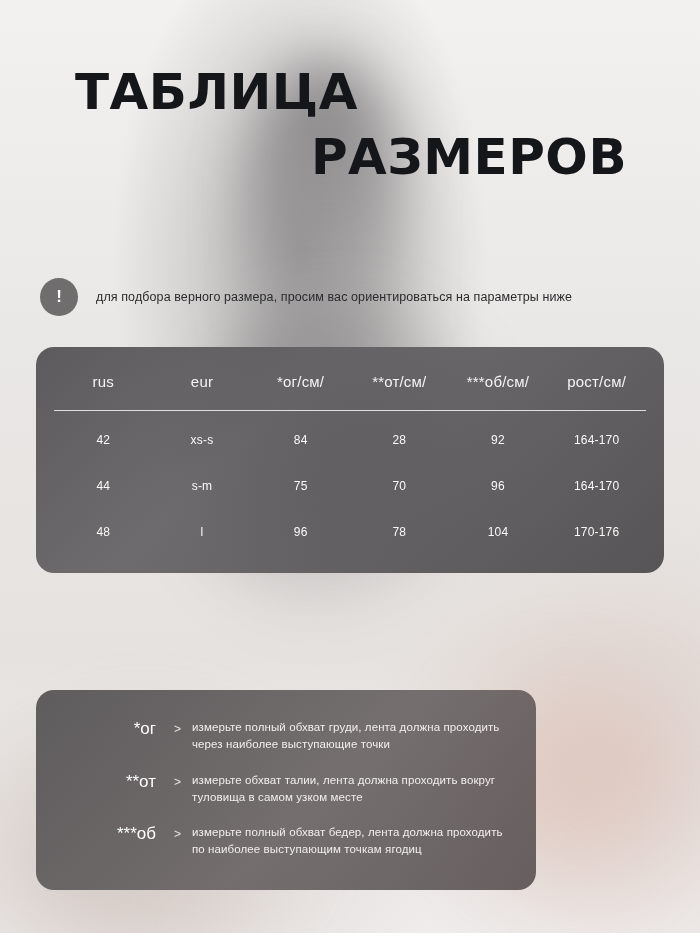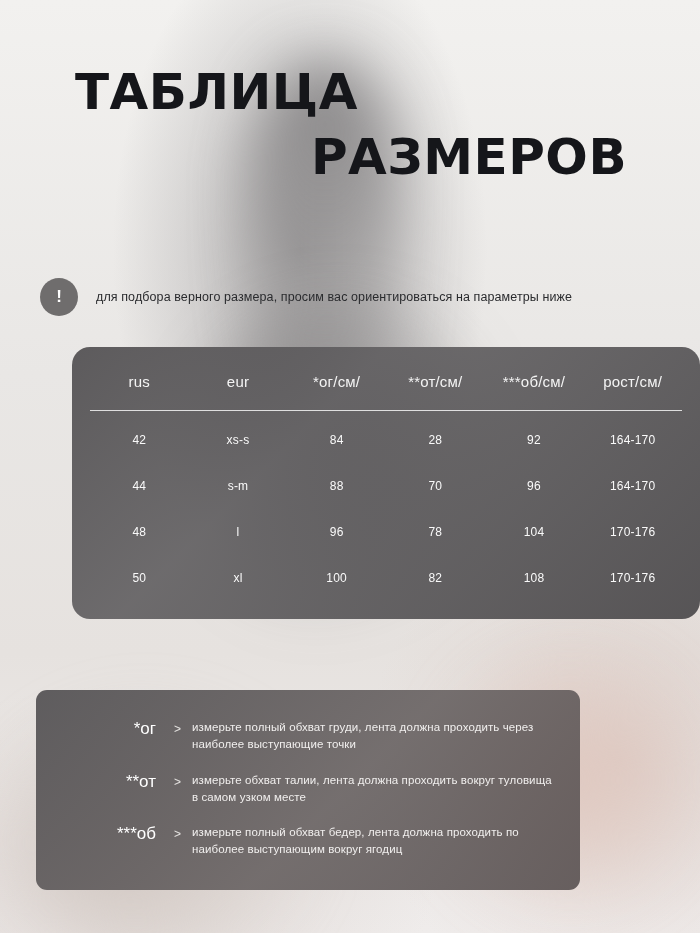--- a/index.html
+++ b/index.html
@@ -100,21 +100,20 @@
     position: absolute;
     left: 36px;
     top: 347px;
     width: 628px;
     border-radius: 18px;
     background: linear-gradient(135deg, rgba(82,80,82,0.93) 0%, rgba(96,94,96,0.90) 35%, rgba(76,74,76,0.93) 100%);
     color: #ffffff;
     padding: 0 18px 18px 18px;
     box-sizing: border-box;
     overflow: hidden;
-    margin-left: 36px;
   }
   table {
     width: 100%;
     border-collapse: collapse;
     table-layout: fixed;
   }
   thead th {
     font-weight: normal;
     font-size: 15px;
     padding: 26px 0 20px 0;
@@ -129,22 +128,22 @@
     padding: 16px 0;
     color: #fafafa;
     letter-spacing: 0.2px;
   }
   tbody tr:first-child td { padding-top: 22px; }
 
   .legend-card {
     position: absolute;
     left: 36px;
     top: 690px;
-    width: 544px;
-    border-radius: 11px;
+    width: 500px;
+    border-radius: 18px;
     background: linear-gradient(135deg, rgba(84,82,84,0.93) 0%, rgba(104,98,98,0.90) 55%, rgba(92,84,84,0.92) 100%);
     color: #ffffff;
     padding: 20px 26px 22px 26px;
     box-sizing: border-box;
   }
   .legend-row {
     display: flex;
     align-items: flex-start;
     padding: 9px 0;
   }
@@ -206,55 +205,47 @@
           <td>42</td>
           <td>xs-s</td>
           <td>84</td>
           <td>28</td>
           <td>92</td>
           <td>164-170</td>
         </tr>
         <tr>
           <td>44</td>
           <td>s-m</td>
-          <td>88</td>
+          <td>75</td>
           <td>70</td>
           <td>96</td>
           <td>164-170</td>
         </tr>
         <tr>
           <td>48</td>
           <td>l</td>
           <td>96</td>
           <td>78</td>
           <td>104</td>
-          <td>170-176</td>
-        </tr>
-        <tr>
-          <td>50</td>
-          <td>xl</td>
-          <td>100</td>
-          <td>82</td>
-          <td>108</td>
           <td>170-176</td>
         </tr>
       </tbody>
     </table>
   </div>
 
   <div class="legend-card">
     <div class="legend-row">
       <div class="legend-key">*ог</div>
       <div class="legend-arrow">&gt;</div>
       <div class="legend-text">измерьте полный обхват груди, лента должна проходить через наиболее выступающие точки</div>
     </div>
     <div class="legend-row">
       <div class="legend-key">**от</div>
       <div class="legend-arrow">&gt;</div>
       <div class="legend-text">измерьте обхват талии, лента должна проходить вокруг туловища в самом узком месте</div>
     </div>
     <div class="legend-row">
       <div class="legend-key">***об</div>
       <div class="legend-arrow">&gt;</div>
-      <div class="legend-text">измерьте полный обхват бедер, лента должна проходить по наиболее выступающим вокруг ягодиц</div>
+      <div class="legend-text">измерьте полный обхват бедер, лента должна проходить по наиболее выступающим точкам ягодиц</div>
     </div>
   </div>
 </div>
 
 </body></html>

